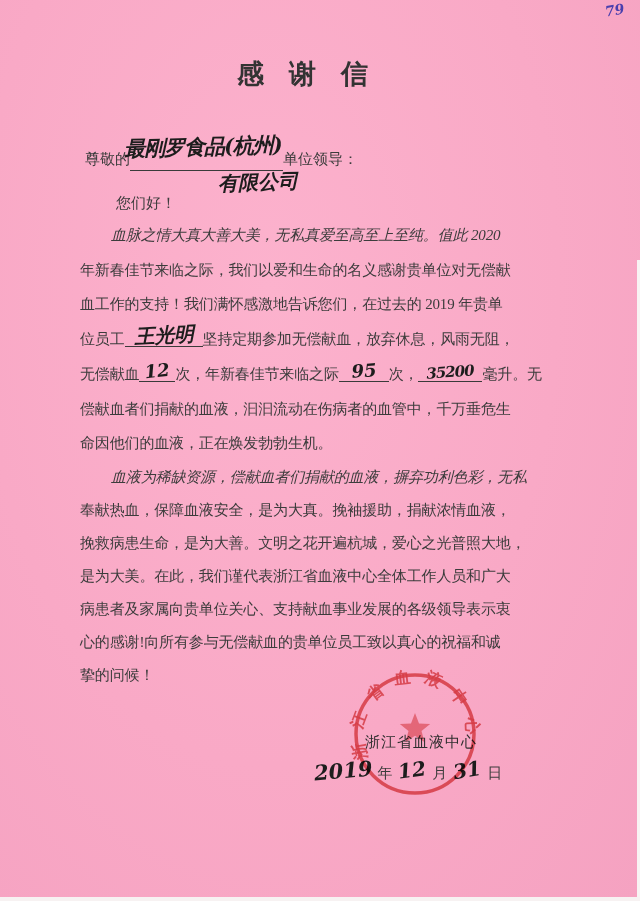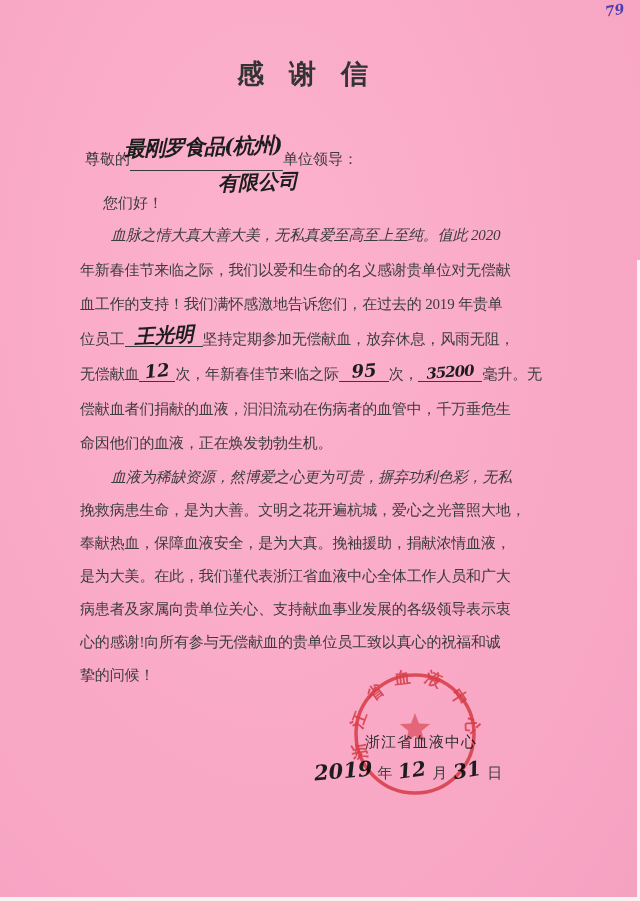--- a/index.html
+++ b/index.html
@@ -40,21 +40,21 @@
     color:#1d1d1d;white-space:nowrap;
   }
   .company-hw{
     position:absolute;left:124px;top:133px;font-size:21px;letter-spacing:-1px;
     transform:rotate(-1.5deg);
   }
   .company-hw2{
     position:absolute;left:218px;top:169px;font-size:20px;
     transform:rotate(-2deg);
   }
-  .greeting{position:absolute;left:103px;top:194px;font-size:15px;}
+  .greeting{position:absolute;left:116px;top:194px;font-size:15px;}
 
   .para{position:absolute;left:80px;width:460px;font-size:15px;letter-spacing:-0.15px;}
   .para1{top:218px;line-height:34.7px;}
   .para2{top:461px;line-height:33px;}
   .tline{white-space:nowrap;}
   .indent{padding-left:31px;font-style:italic;}
 
   .u-gap{
     display:inline-block;position:relative;
     border-bottom:1.5px solid #3a3a3a;height:18px;vertical-align:-3px;
@@ -114,23 +114,23 @@
       <span>位员工</span><span class="u-gap gap-name"><span class="hw">王光明</span></span><span>坚持定期参加无偿献血，放弃休息，风雨无阻，</span>
     </div>
     <div class="tline">
       <span>无偿献血</span><span class="u-gap gap-n1"><span class="hw">12</span></span><span>次，年新春佳节来临之际</span><span class="u-gap gap-n2"><span class="hw">95</span></span><span>次，</span><span class="u-gap gap-n3"><span class="hw">35200</span></span><span>毫升。无</span>
     </div>
     <div class="tline">偿献血者们捐献的血液，汩汩流动在伤病者的血管中，千万垂危生</div>
     <div class="tline">命因他们的血液，正在焕发勃勃生机。</div>
   </div>
 
   <div class="para para2">
-    <div class="tline indent">血液为稀缺资源，然博爱之心更为可贵，摒弃功利色彩，无私</div>
+    <div class="tline indent">血液为稀缺资源，偿献血者们捐献的血液，摒弃功利色彩，无私</div>
+    <div class="tline">奉献热血，保障血液安全，是为大真。挽袖援助，捐献浓情血液，</div>
     <div class="tline">挽救病患生命，是为大善。文明之花开遍杭城，爱心之光普照大地，</div>
-    <div class="tline">奉献热血，保障血液安全，是为大真。挽袖援助，捐献浓情血液，</div>
     <div class="tline">是为大美。在此，我们谨代表浙江省血液中心全体工作人员和广大</div>
     <div class="tline">病患者及家属向贵单位关心、支持献血事业发展的各级领导表示衷</div>
     <div class="tline">心的感谢!向所有参与无偿献血的贵单位员工致以真心的祝福和诚</div>
     <div class="tline">挚的问候！</div>
   </div>
 
   <div class="sig-org">浙江省血液中心</div>
 
   <div class="date-row">
     <span class="hw hw-year">2019</span>

